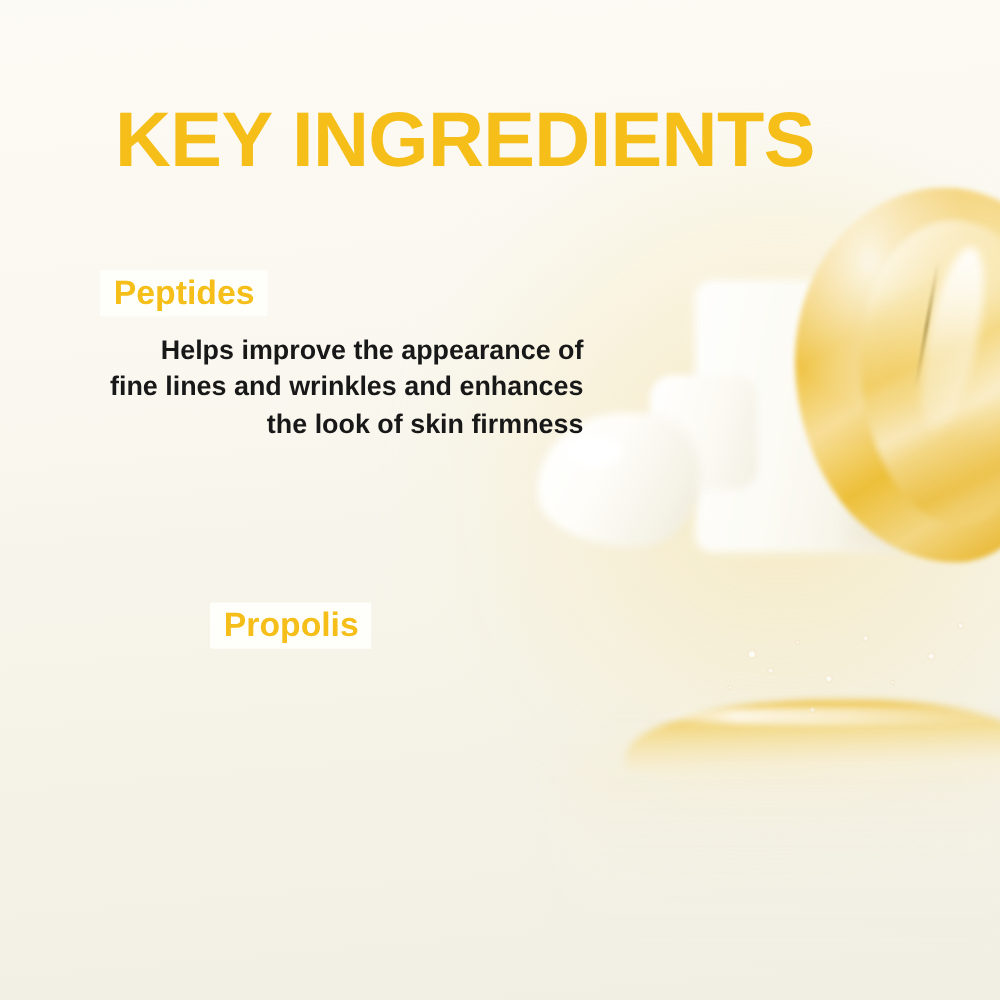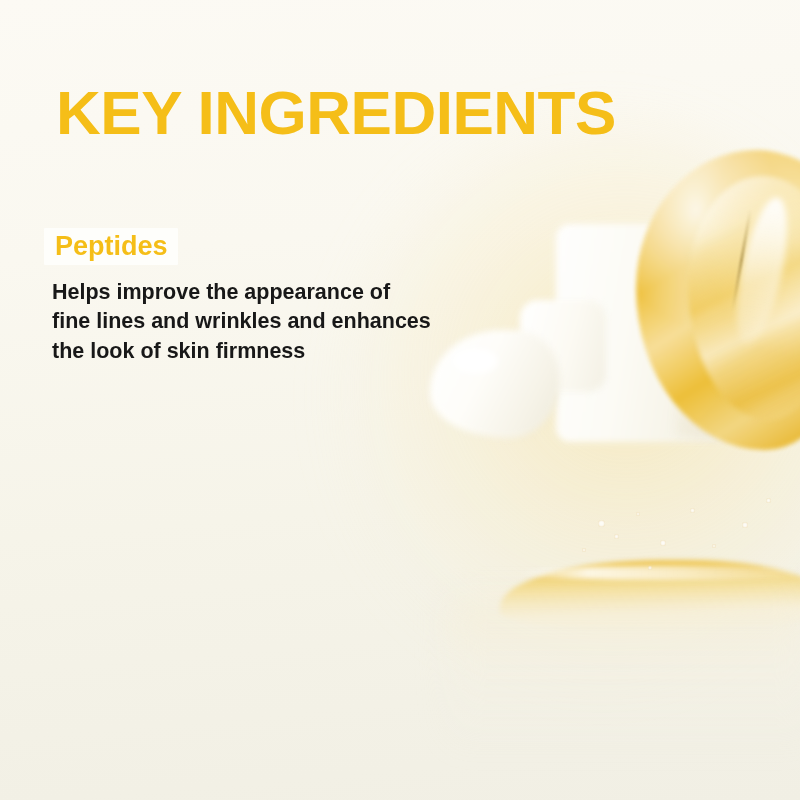--- a/index.html
+++ b/index.html
@@ -252,37 +252,38 @@
     border-radius: 50%;
     background: rgba(255,255,255,0.80);
     box-shadow: inset 0 0 2px rgba(214,172,70,0.55);
     filter: blur(0.5px);
   }
 
   
   .content {
     position: absolute;
     inset: 0;
+    margin-left: 36px;
   }
 
   .title {
     position: absolute;
     left: 56px;
     top: 82px;
     font-size: 62px;
     line-height: 1.0;
     font-weight: 700;
     letter-spacing: -0.5px;
     color: #F5BE18;
     font-stretch: condensed;
     white-space: nowrap;
   }
 
   .block { position: absolute; }
-  .block-peptides { left: 44px; top: 228px; }
+  .block-peptides { left: 44px; top: 216px; }
   .block-propolis { left: 132px; top: 482px; }
 
   .heading-wrap {
     display: inline-block;
     background: #FEFEFB;
     padding: 3px 10px 4px 11px;
     border-radius: 1px;
   }
 
   .heading {
@@ -295,21 +296,21 @@
 
   .body {
     margin-top: 13px;
     font-size: 21.5px;
     line-height: 1.36;
     font-weight: 600;
     color: #181818;
     white-space: pre-line;
   }
 
-  .block-peptides .body { margin-left: 8px; }
+  .block-peptides .body { margin-left: 8px; text-align: right; }
   .block-propolis .body { margin-left: 8px; }
 </style>
 </head>
 <body>
 
 <div class="canvas">
 
   <div class="photo">
     <div class="glow-warm"></div>
 
@@ -349,16 +350,19 @@
     <div class="block block-peptides">
       <div class="heading-wrap">
         <div class="heading">Peptides</div>
       </div>
       <div class="body">Helps improve the appearance of
 fine lines and wrinkles and enhances
 the look of skin firmness</div>
     </div>
 
     <div class="block block-propolis">
+      <div class="heading-wrap">
+        <div class="heading">Propolis</div>
+      </div>
     </div>
 
   </div>
 </div>
 
 </body></html>

